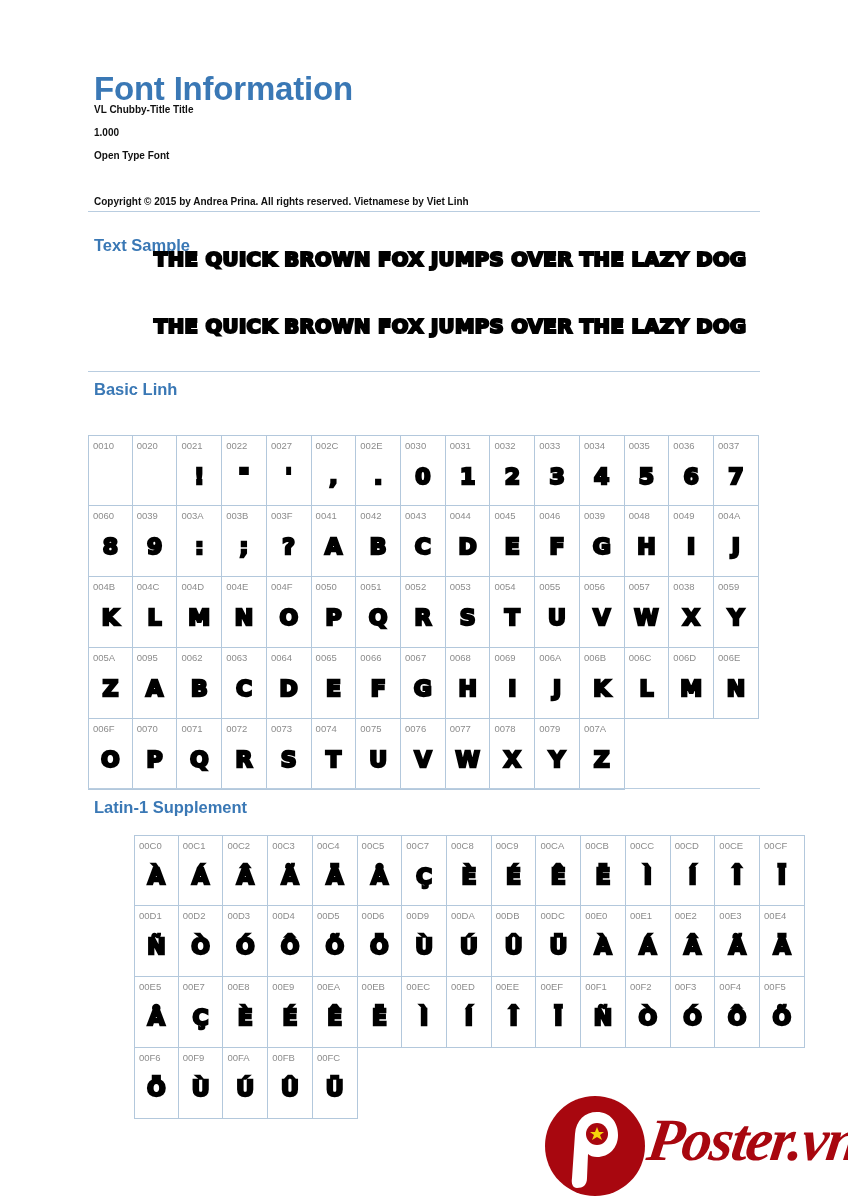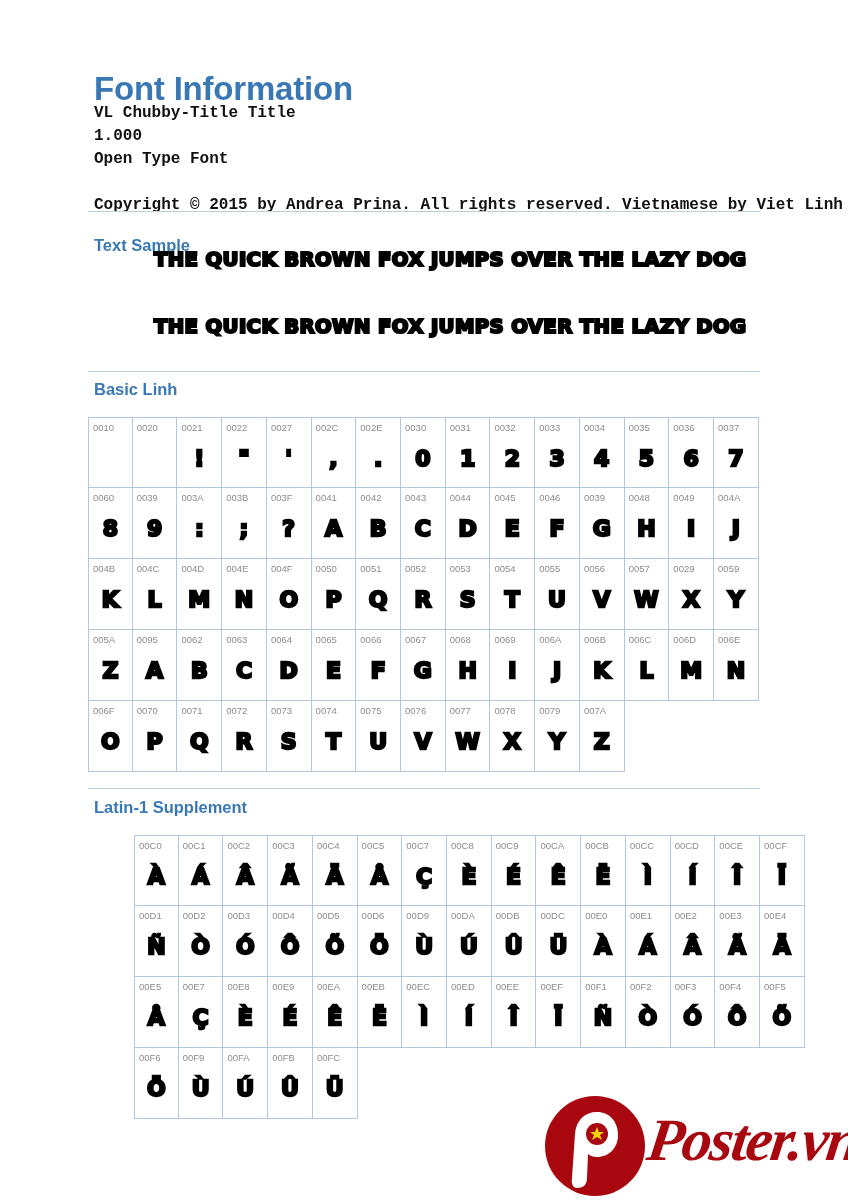--- a/index.html
+++ b/index.html
@@ -1,20 +1,20 @@
 <!DOCTYPE html>
 <html><head>
 <meta charset="utf-8">
 <style>
   html, body { margin: 0; padding: 0; background: #ffffff; }
   body { width: 848px; height: 1200px; position: relative; overflow: hidden;
          font-family: "Liberation Sans", sans-serif; color: #000; }
   .abs { position: absolute; }
   .title { left: 94px; top: 70px; font-size: 33px; font-weight: bold; color: #3a78b5; letter-spacing: -0.2px; }
-  .meta { left: 94px; font-size: 16px; font-weight: bold; color: #111; white-space: nowrap; font-family: Liberation Mono, monospace; }
+  .meta { left: 94px; font-size: 10px; font-weight: bold; color: #111; white-space: nowrap; }
   .rule { left: 88px; width: 672px; height: 1px; background: #b9cde0; }
   .section { left: 94px; font-size: 16.5px; font-weight: bold; color: #3a78b5; }
   .sample { left: 154px; font-family: "DejaVu Sans", sans-serif; font-weight: bold; font-size: 19px;
             letter-spacing: 0.4px; color: #000; white-space: nowrap; transform: scaleX(1.03); transform-origin: left center;
             -webkit-text-stroke: 2.2px #000; }
   .grid { left: 88px; display: grid; grid-template-columns: repeat(15, 44.73px); grid-auto-rows: 71px; }
   .cell { position: relative; box-sizing: border-box; border-right: 1px solid #b3c8dc; border-bottom: 1px solid #b3c8dc; background: #fff; }
   .cell.first-col { border-left: 1px solid #b3c8dc; }
   .cell.first-row { border-top: 1px solid #b3c8dc; }
   .code { position: absolute; left: 4px; top: 4px; font-size: 9.5px; color: #8c8c8c; font-family: "Liberation Sans", sans-serif; }
@@ -36,21 +36,21 @@
 
 <div class="abs rule" style="top:211px;"></div>
 
 <div class="abs section" style="top:218px;margin-top:18px;">Text Sample</div>
 <div class="abs sample" style="top:248px;">THE QUICK BROWN FOX JUMPS OVER THE LAZY DOG</div>
 <div class="abs sample" style="top:315px;">THE QUICK BROWN FOX JUMPS OVER THE LAZY DOG</div>
 
 <div class="abs rule" style="top:371px;"></div>
 
 <div class="abs section" style="top:380px;">Basic Linh</div>
-<div class="abs grid" style="top:417px;" id="grid-basic">
+<div class="abs grid" style="top:435px;" id="grid-basic">
     <div class="cell first-col first-row">
       <span class="code">0010</span>
       <span class="glyph"></span>
     </div>
     <div class="cell first-row">
       <span class="code">0020</span>
       <span class="glyph"></span>
     </div>
     <div class="cell first-row">
       <span class="code">0021</span>
@@ -210,21 +210,21 @@
     </div>
     <div class="cell">
       <span class="code">0056</span>
       <span class="glyph">V</span>
     </div>
     <div class="cell">
       <span class="code">0057</span>
       <span class="glyph">W</span>
     </div>
     <div class="cell">
-      <span class="code">0029</span>
+      <span class="code">0038</span>
       <span class="glyph">X</span>
     </div>
     <div class="cell">
       <span class="code">0059</span>
       <span class="glyph">Y</span>
     </div>
     <div class="cell first-col">
       <span class="code">005A</span>
       <span class="glyph">Z</span>
     </div>

